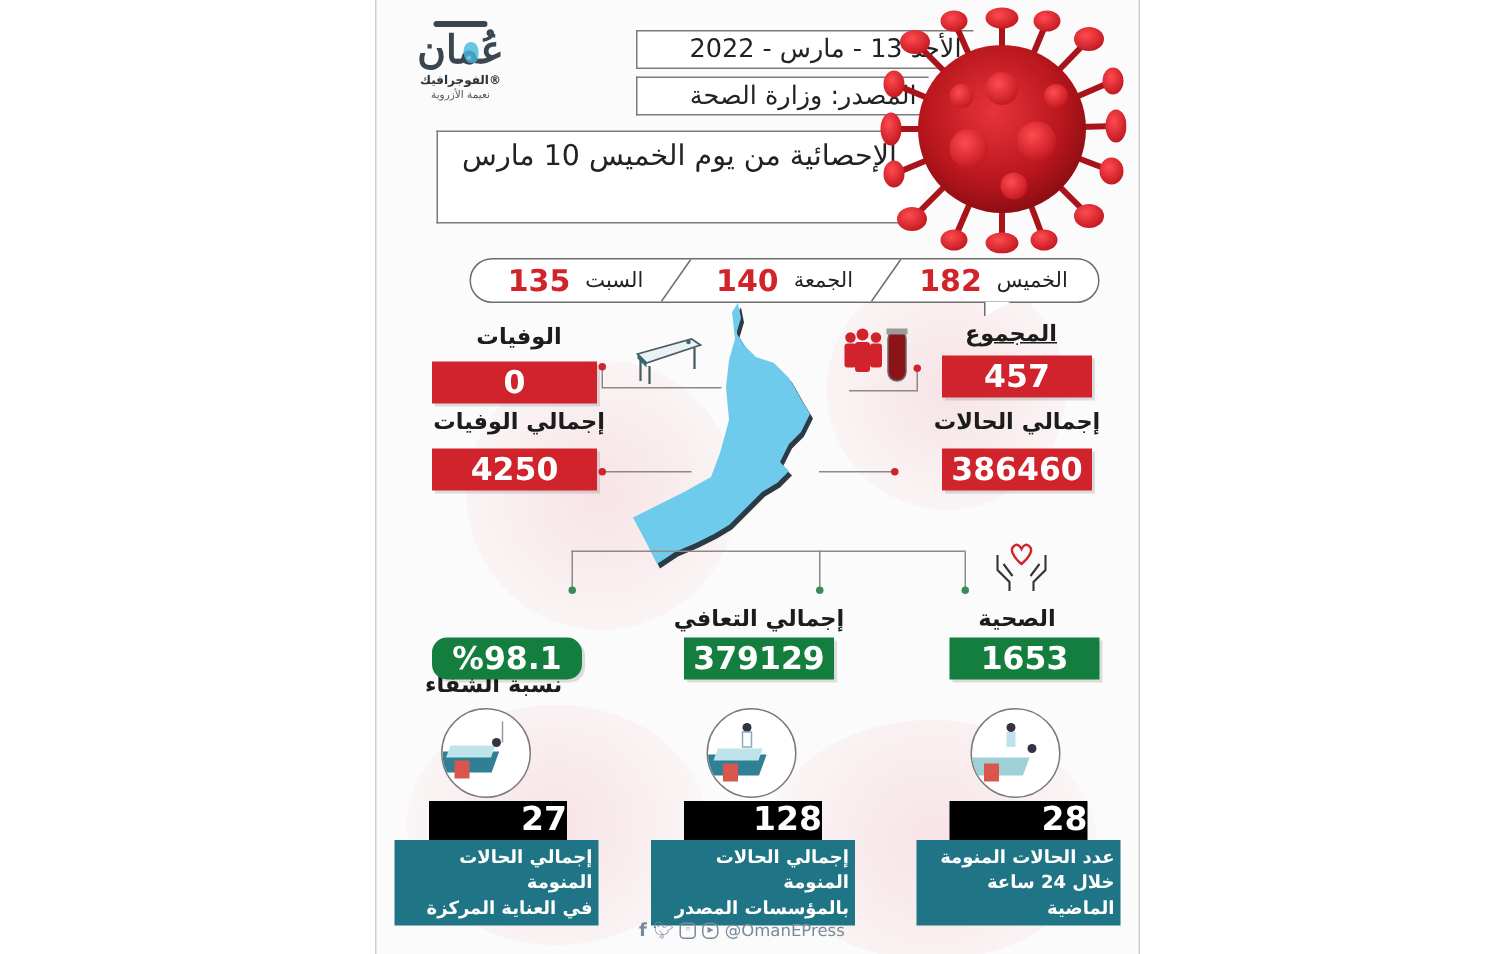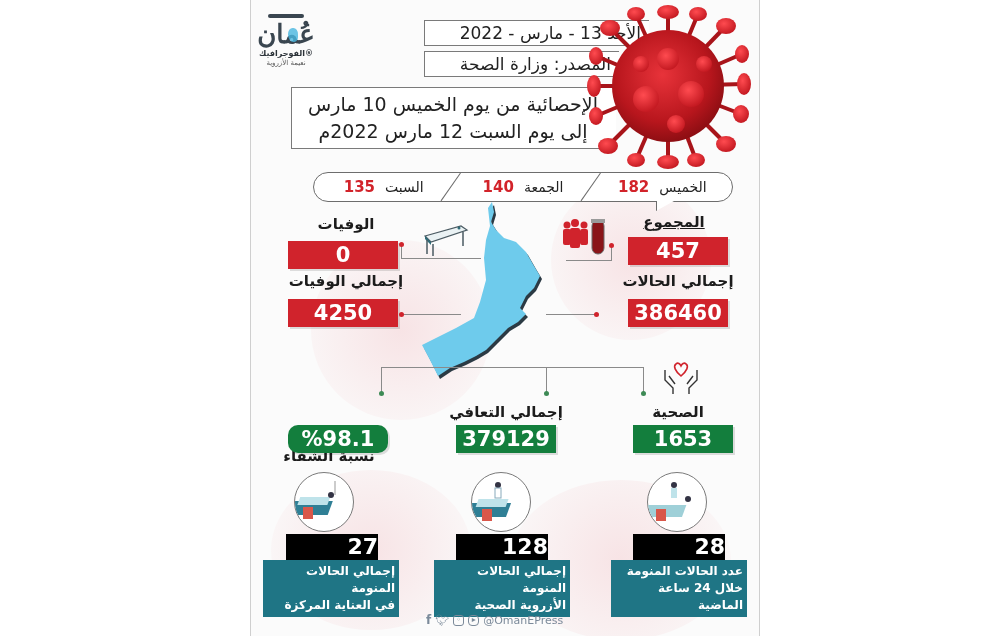--- a/index.html
+++ b/index.html
@@ -6,42 +6,42 @@
   html, body { width: 1000px; height: 636px; background: #ffffff; overflow: hidden; }
   body { font-family: "DejaVu Sans", sans-serif; position: relative; }
   .card {
     position: absolute; left: 250px; top: 0; width: 510px; height: 636px;
     background: #fbfbfb; border-left: 1px solid #cfcfcf; border-right: 1px solid #cfcfcf; overflow: hidden;
   }
   .bgblob { position: absolute; border-radius: 50%; background: radial-gradient(circle, rgba(230,120,130,0.18), rgba(255,255,255,0)); }
   .abs { position: absolute; }
 
   
-  .logo { left: 3px; top: 14px; width: 64px; height: 62px; text-align: center; }
+  .logo { left: 24px; top: 14px; width: 64px; height: 62px; text-align: center; }
   .logo .mark { font-family: "DejaVu Serif", serif; font-size: 26px; font-weight: bold; color: #3a4650; line-height: 30px; }
   .logo .bar { width: 36px; height: 4px; background: #3a4650; margin: 0 auto 1px; border-radius: 2px; }
   .logo .dot { position: absolute; left: 34px; top: 14px; width: 10px; height: 14px; background: #48b6e0; border-radius: 50% 50% 40% 60%; opacity: .8; }
   .logo .sub1 { font-size: 8px; font-weight: bold; color: #2b3238; line-height: 10px; }
   .logo .sub2 { font-size: 7px; color: #555; line-height: 9px; }
 
   
   .hbox { border: 1px solid #7a7a7a; border-right: none; background: #fff; color: #222; font-size: 17px; text-align: right; padding-right: 8px; line-height: 24px; direction: rtl; }
   .hdate { left: 173px; top: 20px; width: 225px; height: 26px; }
   .hsrc { left: 173px; top: 51px; width: 195px; height: 26px; }
   .htitle { left: 40px; top: 87px; width: 325px; height: 62px; font-size: 19px; line-height: 27px; padding: 3px 10px 0 8px; text-align: center; border: 1px solid #7a7a7a; border-right: none; background: #fff; color: #222; direction: rtl; }
 
   
   .virus { left: 335px; top: 4px; width: 165px; height: 165px; }
 
   
   .pill { left: 62px; top: 172px; width: 420px; height: 30px; border: 1px solid #6d6d6d; border-radius: 16px; background: #fff; display: flex; flex-direction: row-reverse; align-items: center; }
   .pill .seg { flex: 1; display: flex; flex-direction: row-reverse; align-items: center; justify-content: center; gap: 10px; height: 100%; position: relative; }
   .pill .seg + .seg::before { content: ""; position: absolute; right: -8px; top: 0; width: 1px; height: 34px; background: #6d6d6d; transform: rotate(35deg); transform-origin: top; }
   .pill .day { font-size: 14px; font-weight: normal; color: #222; }
-  .pill .num { font-size: 15px; font-weight: bold; color: #d2232a; }
+  .pill .num { font-size: 20px; font-weight: bold; color: #d2232a; }
   .pill .tail { position: absolute; right: 58px; bottom: -10px; width: 18px; height: 10px; border-left: 1px solid #6d6d6d; background: #fff; clip-path: polygon(0 0, 100% 0, 0 100%); }
 
   
   .lbl { font-size: 15px; font-weight: bold; color: #1c1c1c; text-align: center; direction: rtl; white-space: nowrap; }
   .redbox { background: #d0232c; color: #fff; font-size: 21px; font-weight: bold; text-align: center; height: 28px; line-height: 28px; box-shadow: 2px 2px 0 rgba(0,0,0,.12); }
   .greenbox { background: #137e3d; color: #fff; font-size: 21px; font-weight: bold; text-align: center; height: 28px; line-height: 28px; box-shadow: 2px 2px 0 rgba(0,0,0,.12); }
   .tealnum { background: #000000; color: #fff; font-size: 22px; font-weight: bold; text-align: right; height: 26px; line-height: 26px; }
   .tealcap { background: #1f7585; color: #fff; font-size: 12px; font-weight: bold; text-align: right; line-height: 17px; padding: 3px 4px; direction: rtl; }
 
   .line { position: absolute; background: #8a8a8a; }
@@ -67,21 +67,20 @@
     <div class="mark">عُمان</div>
     <div class="dot"></div>
     <div class="sub1">الفوجرافيك®</div>
     <div class="sub2">نعيمة الأزروية</div>
   </div>
 
   <div class="abs hbox hdate">الأحد 13 - مارس - 2022</div>
   <div class="abs hbox hsrc">المصدر: وزارة الصحة</div>
   <div class="abs htitle">
     <div>الإحصائية من يوم الخميس 10 مارس</div>
-    <div>إلى يوم السبت 12 مارس 2022م</div>
   </div>
 
   <svg class="abs virus" viewBox="0 0 165 165">
     <defs>
       <radialGradient id="vg" cx="45%" cy="40%" r="60%">
         <stop offset="0%" stop-color="#e8333a"></stop>
         <stop offset="70%" stop-color="#b8161d"></stop>
         <stop offset="100%" stop-color="#8e0e13"></stop>
       </radialGradient>
       <radialGradient id="sg" cx="40%" cy="35%" r="65%">
@@ -248,21 +247,21 @@
 
   <div class="abs tealnum" style="left:35px;top:534px;width:92px;">27</div>
   <div class="abs tealcap" style="left:12px;top:560px;width:136px;">
     <div>إجمالي الحالات المنومة</div>
     <div>في العناية المركزة</div>
   </div>
 
   <div class="abs tealnum" style="left:205px;top:534px;width:92px;">128</div>
   <div class="abs tealcap" style="left:183px;top:560px;width:136px;">
     <div>إجمالي الحالات المنومة</div>
-    <div>الأزروية الصحية</div>
+    <div>بالمؤسسات المصدر</div>
   </div>
 
   <div class="abs tealnum" style="left:382px;top:534px;width:92px;">28</div>
   <div class="abs tealcap" style="left:360px;top:560px;width:136px;">
     <div>عدد الحالات المنومة</div>
     <div>خلال 24 ساعة الماضية</div>
   </div>
 
   <div class="abs footer">
     <span style="font-weight:bold;font-size:12px;">f</span>

